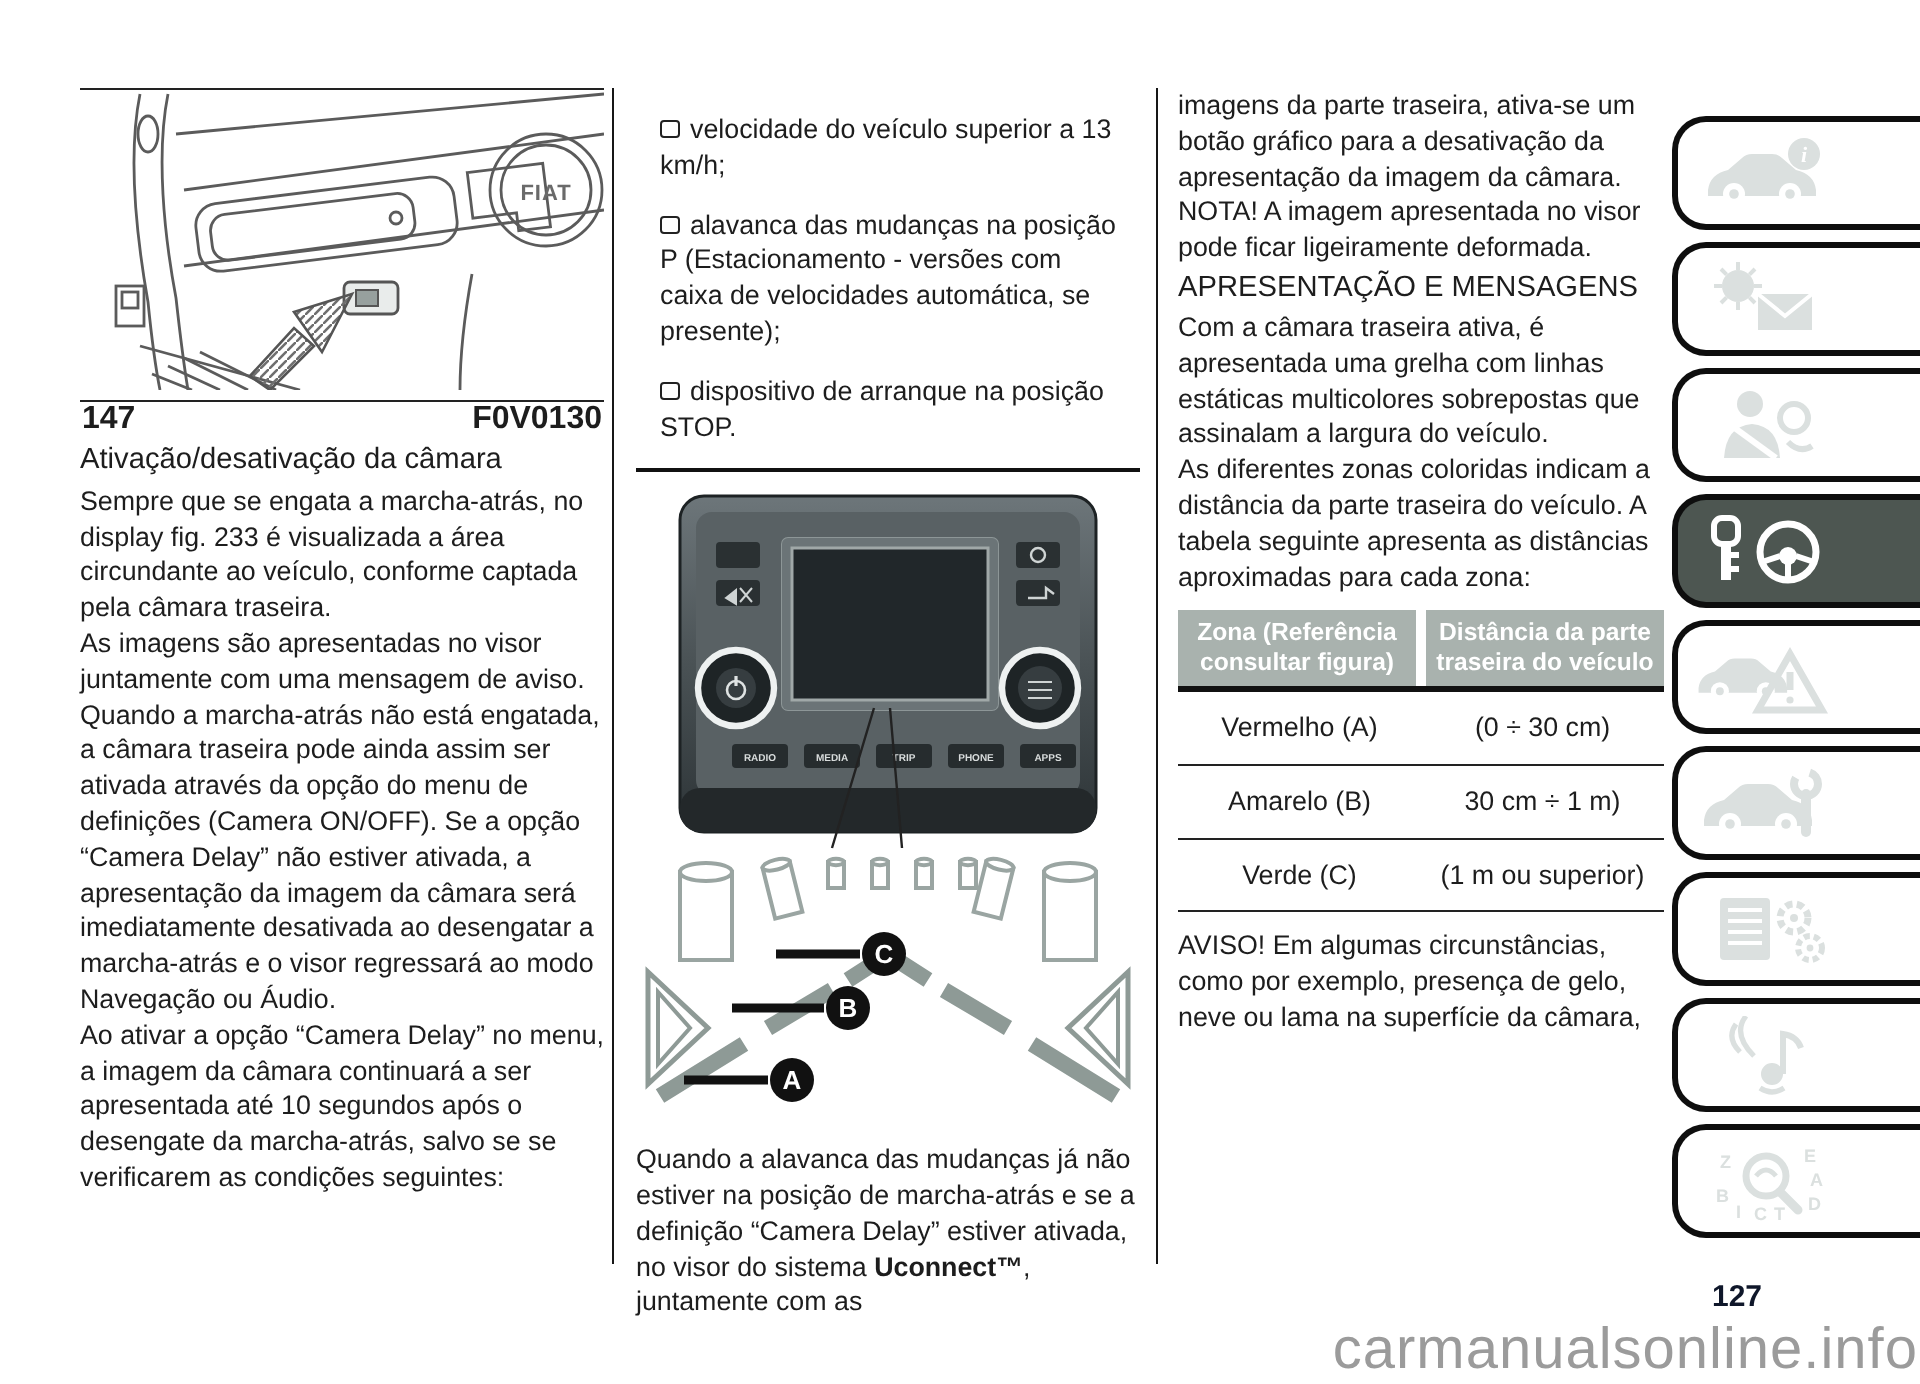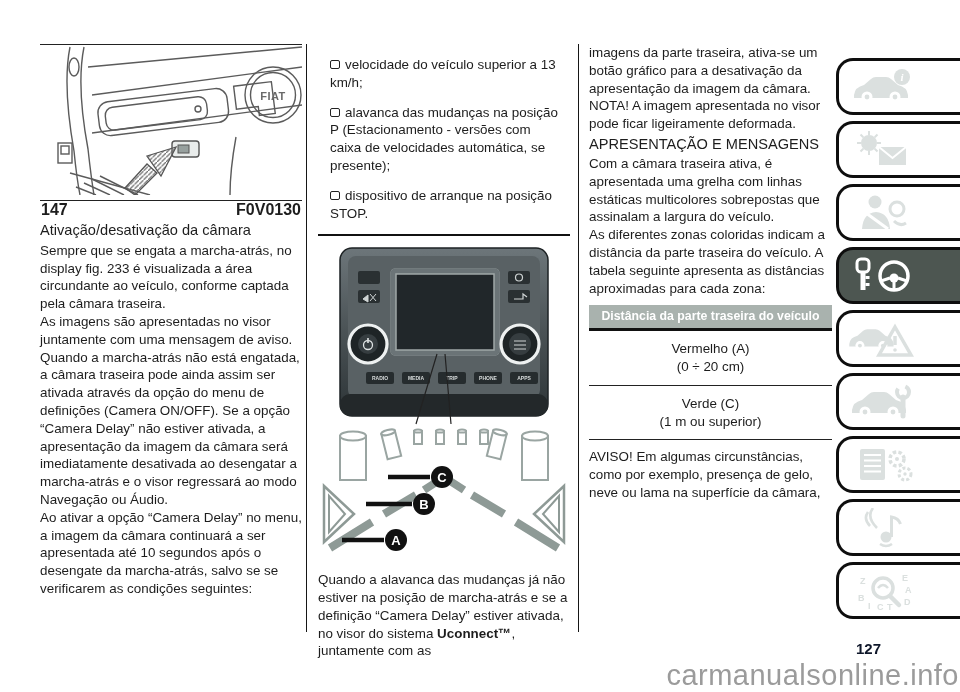--- a/index.html
+++ b/index.html
@@ -25,21 +25,21 @@
   h2.sechead.caps{margin:2px 0 2px 0;}
   .bullet{margin:12px;}
   .sq{display:inline-block;width:8px;height:7px;border:1.7px solid #222;border-radius:2px;
     margin-right:5px;position:relative;top:0px;}
   .rule{border:none;border-top:2px solid #111;margin:7px 0 8px 0;}
   
   .ztable{margin-top:8px;}
   .zhead{display:flex;gap:5px;border-bottom:3px solid #111;}
   .zhead .hc{flex:1;background:#a9b2ae;color:#fff;font-weight:bold;font-size:12.3px;
     line-height:14.8px;text-align:center;padding:4px 3px;}
-  .zrow{display:flex;border-bottom:1.5px solid #222;padding:9px 0;flex-direction:column;}
+  .zrow{display:flex;border-bottom:1.5px solid #222;padding:9px 0;}
   .zrow .zc{flex:1;text-align:center;}
   .warn{margin-top:8px;}
   
   #sidebar{position:absolute;left:836px;top:58px;width:124px;height:574px;}
   .tab{position:absolute;left:0;width:132px;height:57px;background:#fff;
     border:3px solid #0e0e0e;border-right:none;border-radius:17px 0 0 17px;
     box-sizing:border-box;display:flex;align-items:center;padding-left:8px;
     --bg:#ffffff;color:#dbe0df;}
   .tab.active{background:#4d5651;--bg:#4d5651;color:#ffffff;}
   .tab svg{display:block;}
@@ -221,25 +221,30 @@
 
 <div class="col" id="col3">
   <p>imagens da parte traseira, ativa-se um botão gráfico para a desativação da apresentação da imagem da câmara.</p>
   <p>NOTA! A imagem apresentada no visor pode ficar ligeiramente deformada.</p>
   <h2 class="sechead caps">APRESENTAÇÃO E MENSAGENS</h2>
   <p>Com a câmara traseira ativa, é apresentada uma grelha com linhas estáticas multicolores sobrepostas que assinalam a largura do veículo.</p>
   <p>As diferentes zonas coloridas indicam a distância da parte traseira do veículo. A tabela seguinte apresenta as distâncias aproximadas para cada zona:</p>
 
   <div class="ztable">
     <div class="zhead">
+      <div class="hc">Zona (Referência consultar figura)</div>
       <div class="hc">Distância da parte traseira do veículo</div>
     </div>
     <div class="zrow">
       <div class="zc">Vermelho (A)</div>
-      <div class="zc">(0 ÷ 20 cm)</div>
+      <div class="zc">(0 ÷ 30 cm)</div>
+    </div>
+    <div class="zrow">
+      <div class="zc">Amarelo (B)</div>
+      <div class="zc">30 cm ÷ 1 m)</div>
     </div>
     <div class="zrow">
       <div class="zc">Verde (C)</div>
       <div class="zc">(1 m ou superior)</div>
     </div>
   </div>
 
   <p class="warn">AVISO! Em algumas circunstâncias, como por exemplo, presença de gelo, neve ou lama na superfície da câmara,</p>
 </div>
 

